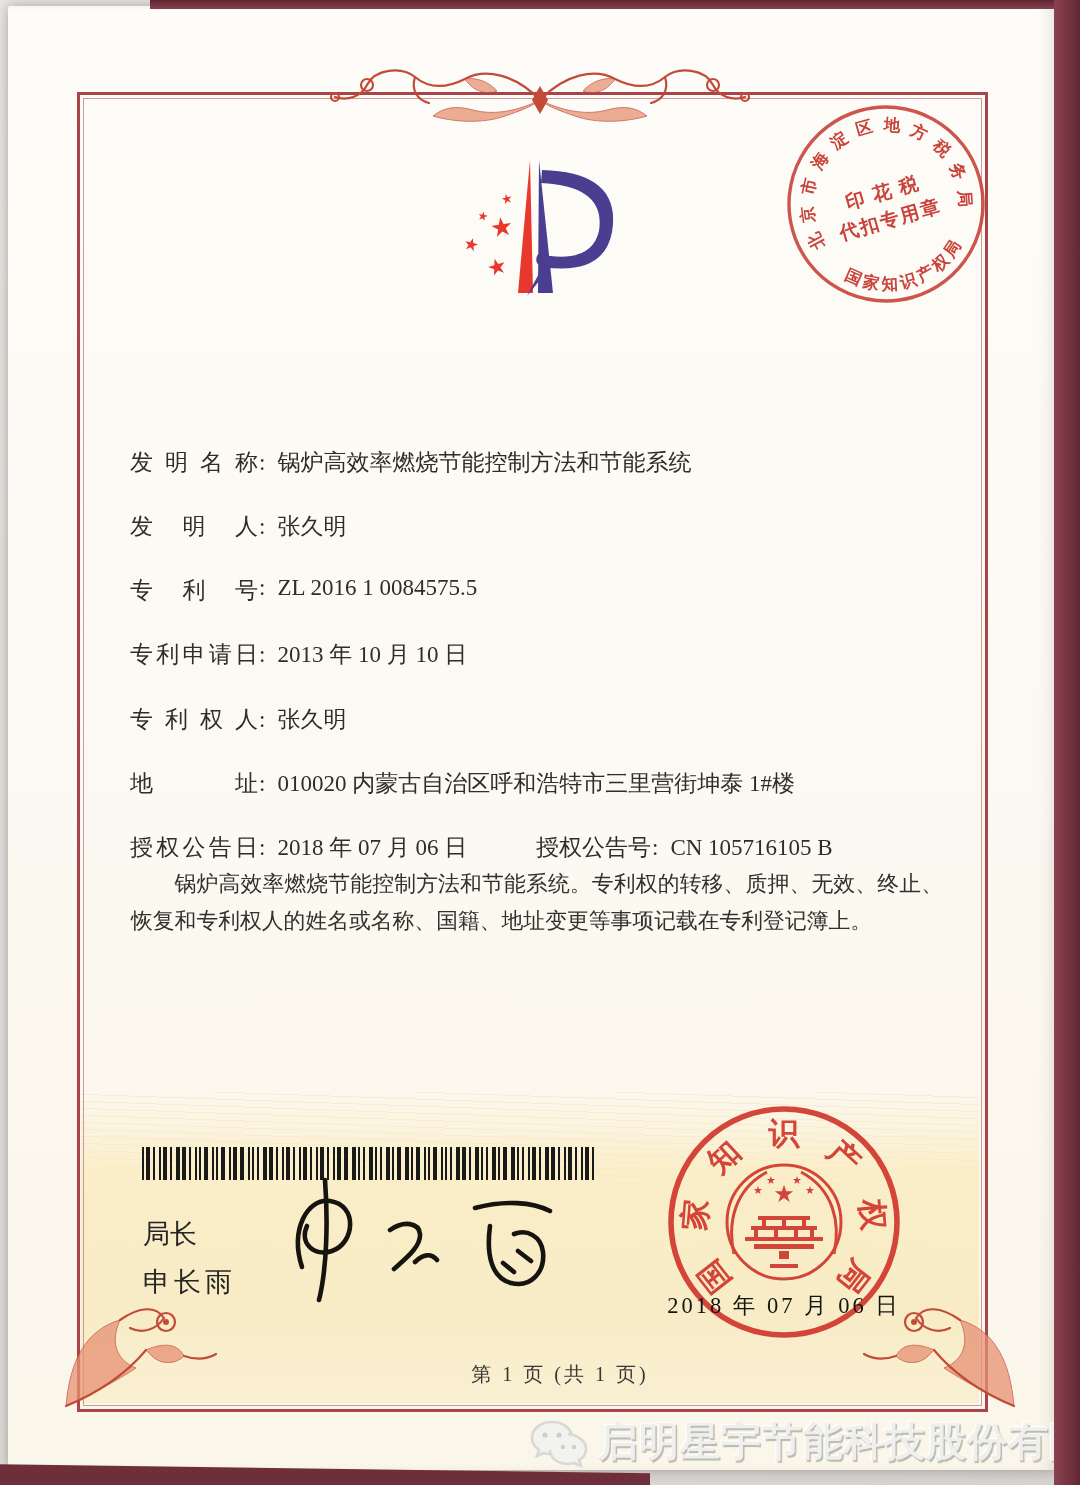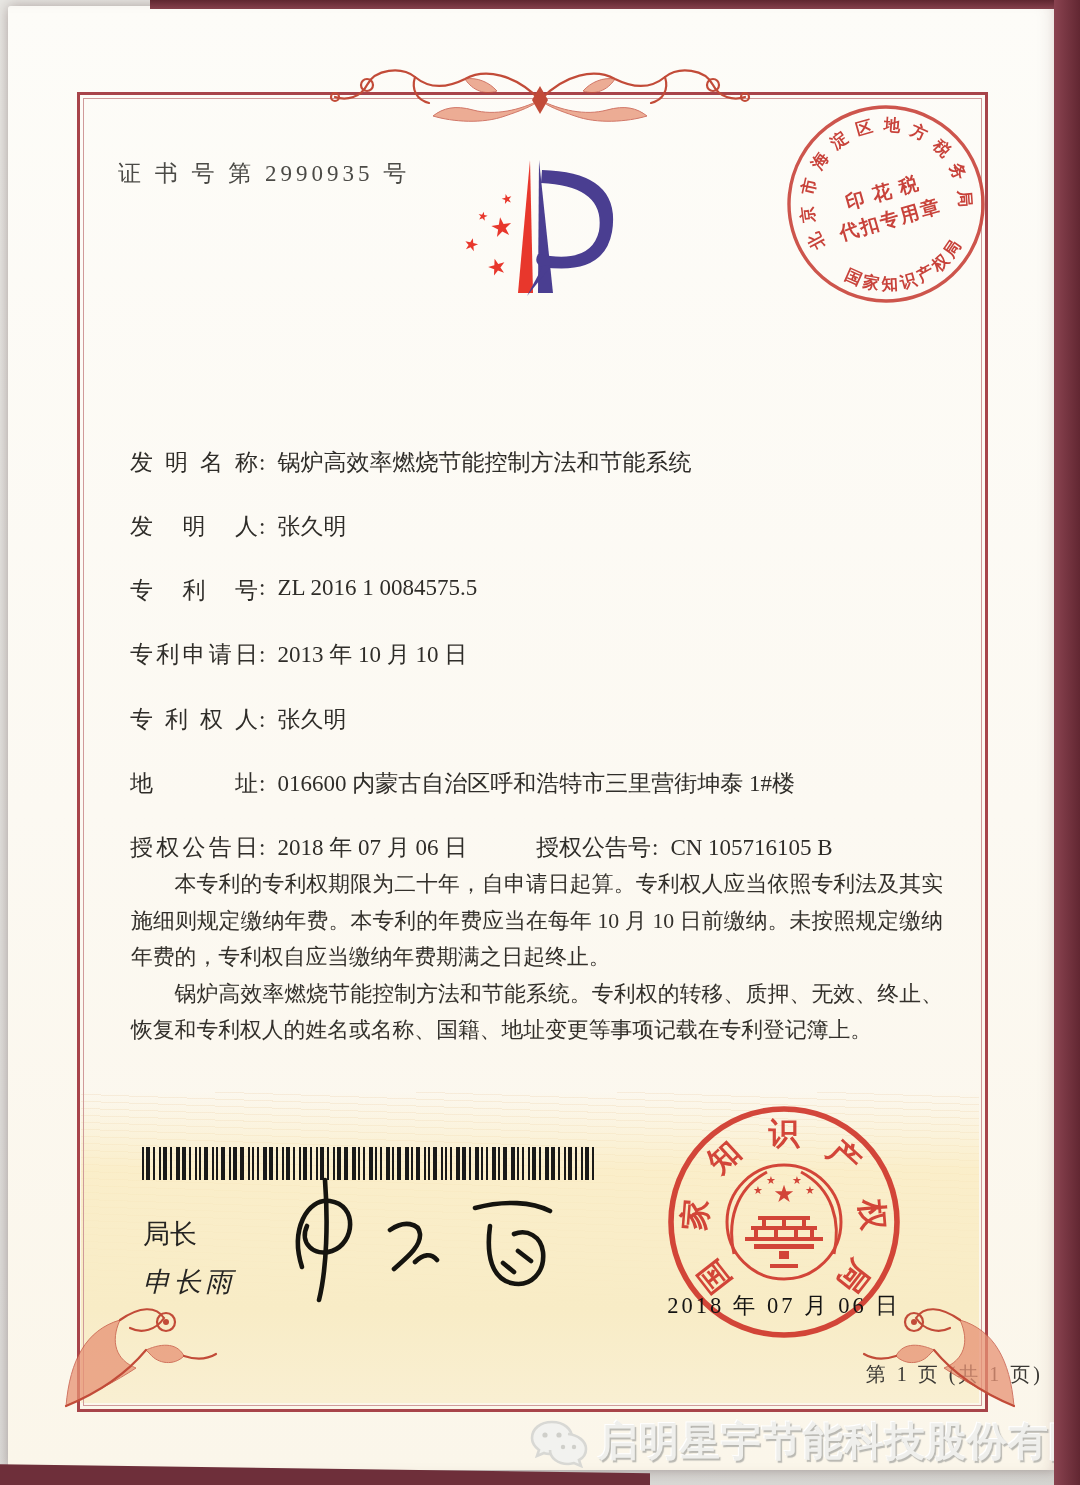--- a/index.html
+++ b/index.html
@@ -23,32 +23,32 @@
   .f-colon{margin:0 12px 0 1px;}
   .pair2{position:absolute;left:406px;top:0;white-space:nowrap;}
   
   .paras{position:absolute;left:131px;top:866px;width:812px;font-size:21.8px;line-height:36.6px;text-align:justify;color:#33302b;}
   .paras p{margin:0;text-indent:2em;}
   
   .barcode{position:absolute;left:142px;top:1147px;width:452px;height:33px;display:flex;align-items:stretch;overflow:hidden;}
   .barcode .bar{background:#191918;flex:none;height:100%;}
   
   .dir-label{position:absolute;left:143px;top:1216px;font-family:Liberation Serif, serif;font-size:27px;color:#262523;}
-  .dir-name{position:absolute;left:143px;top:1264px;font-family:"Liberation Sans","DejaVu Sans",sans-serif;font-size:27px;color:#262523;letter-spacing:4px;font-style:italic;}
+  .dir-name{position:absolute;left:143px;top:1264px;font-family:"Liberation Sans","DejaVu Sans",sans-serif;font-size:27px;color:#262523;letter-spacing:4px;}
   .sig-svg{position:absolute;left:262px;top:1172px;}
   
   .seal-wrap{position:absolute;left:658px;top:1096px;width:252px;height:252px;}
   .seal-wrap svg{opacity:.93;}
   .seal-ring text{font-size:31px;font-weight:700;fill:#d0392e;text-anchor:middle;dominant-baseline:central;}
   .seal-date{position:absolute;left:648px;top:1290px;width:272px;text-align:center;font-size:22.5px;letter-spacing:3px;color:#141413;z-index:4;}
   
   .stamp-wrap{position:absolute;left:778px;top:96px;width:216px;height:216px;transform:rotate(-16deg);}
   .stamp-ring text{font-size:16.5px;font-weight:700;fill:#c8423a;text-anchor:middle;dominant-baseline:central;}
   .stamp-center{font-size:19px;font-weight:700;fill:#c8423a;text-anchor:middle;dominant-baseline:central;letter-spacing:2px;}
-  .footer-page{position:absolute;left:77px;top:1361px;width:966px;text-align:right;font-size:20px;letter-spacing:3px;color:#3a3834;}
+  .footer-page{position:absolute;left:77px;top:1361px;width:966px;text-align:center;font-size:20px;letter-spacing:3px;color:#3a3834;}
   
   .watermark{position:absolute;left:528px;top:1414px;display:flex;align-items:center;gap:8px;z-index:5;}
   .wm-text{font-family:"Liberation Sans","DejaVu Sans",sans-serif;font-size:40px;font-weight:700;letter-spacing:1px;color:#efefec;text-shadow:1.5px 1.5px 1px #b9b8b2,-1px -1px 0 #ffffff;white-space:nowrap;}
   .ornament-top{position:absolute;left:315px;top:56px;z-index:4;}
   .corner-bl{position:absolute;left:60px;top:1242px;z-index:4;}
   .corner-br{position:absolute;left:850px;top:1242px;z-index:4;transform:scaleX(-1);}
   .logo-wrap{position:absolute;left:430px;top:146px;}
   svg .orn-stroke{fill:none;stroke:#c24b38;stroke-width:2.2;stroke-linecap:round;}
   svg .orn-fill{fill:#e79274;opacity:.75;stroke:#c24b38;stroke-width:1;}
   svg .sig{fill:none;stroke:#15140f;stroke-width:4.6;stroke-linecap:round;stroke-linejoin:round;}
@@ -96,21 +96,20 @@
     <path class="orn-fill" d="M6,164 C10,118 26,88 60,78 C50,100 56,118 76,126 C58,138 28,154 6,164 Z"></path>
     <path class="orn-stroke" d="M6,164 C40,150 66,132 86,108"></path>
     <path class="orn-stroke" d="M60,78 C80,64 96,64 104,76 C96,88 82,92 70,86"></path>
     <circle class="orn-stroke" cx="106" cy="80" r="9"></circle>
     <circle cx="106" cy="80" r="3" fill="#c24b38"></circle>
     <path class="orn-fill" d="M86,108 C104,100 118,102 124,114 C114,124 98,122 90,112 Z"></path>
     <path class="orn-stroke" d="M124,114 C136,118 146,118 156,112"></path>
   </svg>
 
   <div class="content">
-    <div class="cert-no">证 书 号 第 2990935 号</div>
 
     <div class="logo-wrap">
       <svg width="220" height="165" viewBox="0 0 220 165">
         <g fill="#e8372c" font-family="'DejaVu Sans',sans-serif" text-anchor="middle">
           <text x="78" y="57" font-size="13" transform="rotate(-14 78 57)">★</text>
           <text x="52" y="74" font-size="12" transform="rotate(12 52 74)">★</text>
           <text x="73" y="90" font-size="26" transform="rotate(-9 73 90)">★</text>
           <text x="40" y="104" font-size="17" transform="rotate(14 40 104)">★</text>
           <text x="69" y="128" font-size="22" transform="rotate(-16 69 128)">★</text>
         </g>
@@ -191,38 +190,37 @@
             <span>专</span>
             <span>利</span>
             <span>权</span>
             <span>人</span>
           </span><span class="f-colon">:</span><span>张久明</span>
       </div>
       <div class="field-row" style="top:321px">
         <span class="f-label">
             <span>地</span>
             <span>址</span>
-          </span><span class="f-colon">:</span><span>016600  内蒙古自治区呼和浩特市三里营街坤泰 1#楼</span>
+          </span><span class="f-colon">:</span><span>010020  内蒙古自治区呼和浩特市三里营街坤泰 1#楼</span>
       </div>
       <div class="field-row" style="top:385px">
         <span class="f-label">
             <span>授</span>
             <span>权</span>
             <span>公</span>
             <span>告</span>
             <span>日</span>
           </span><span class="f-colon">:</span><span>2018 年 07 月 06 日</span>
         <span class="pair2">
           <span>授权公告号</span><span class="f-colon">:</span><span>CN 105716105 B</span>
         </span>
       </div>
     </div>
 
     <div class="paras">
-      <p>本专利的专利权期限为二十年，自申请日起算。专利权人应当依照专利法及其实施细则规定缴纳年费。本专利的年费应当在每年 10 月 10 日前缴纳。未按照规定缴纳年费的，专利权自应当缴纳年费期满之日起终止。</p>
       <p>锅炉高效率燃烧节能控制方法和节能系统。专利权的转移、质押、无效、终止、恢复和专利权人的姓名或名称、国籍、地址变更等事项记载在专利登记簿上。</p>
     </div>
 
     <div class="barcode" id="barcode">
         <div class="bar" style="width: 2px; margin-right: 2px;"></div>
         <div class="bar" style="width: 4px; margin-right: 3px;"></div>
         <div class="bar" style="width: 2px; margin-right: 4px;"></div>
         <div class="bar" style="width: 2px; margin-right: 2px;"></div>
         <div class="bar" style="width: 4px; margin-right: 3px;"></div>
         <div class="bar" style="width: 2px; margin-right: 4px;"></div>

